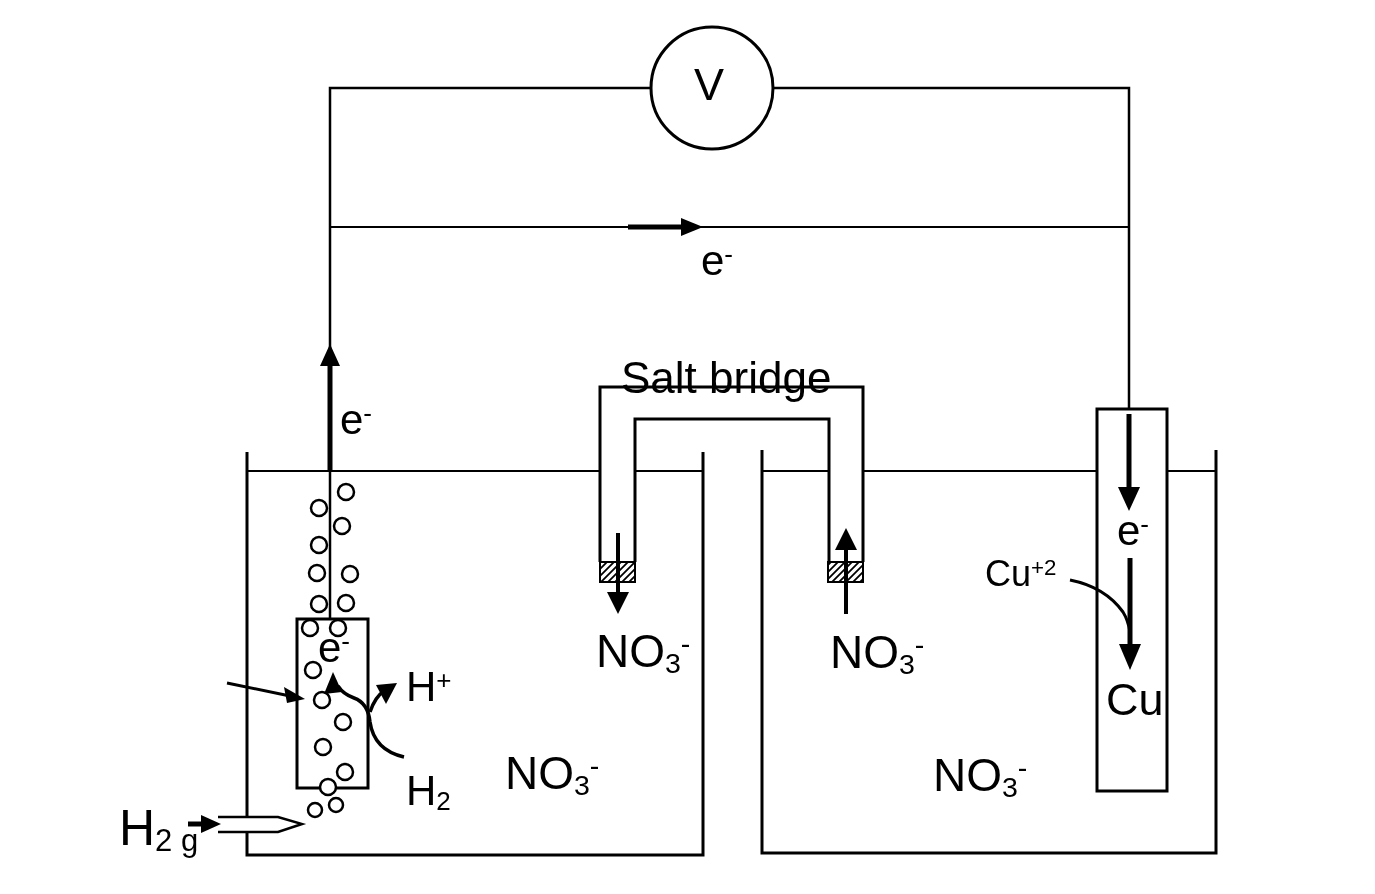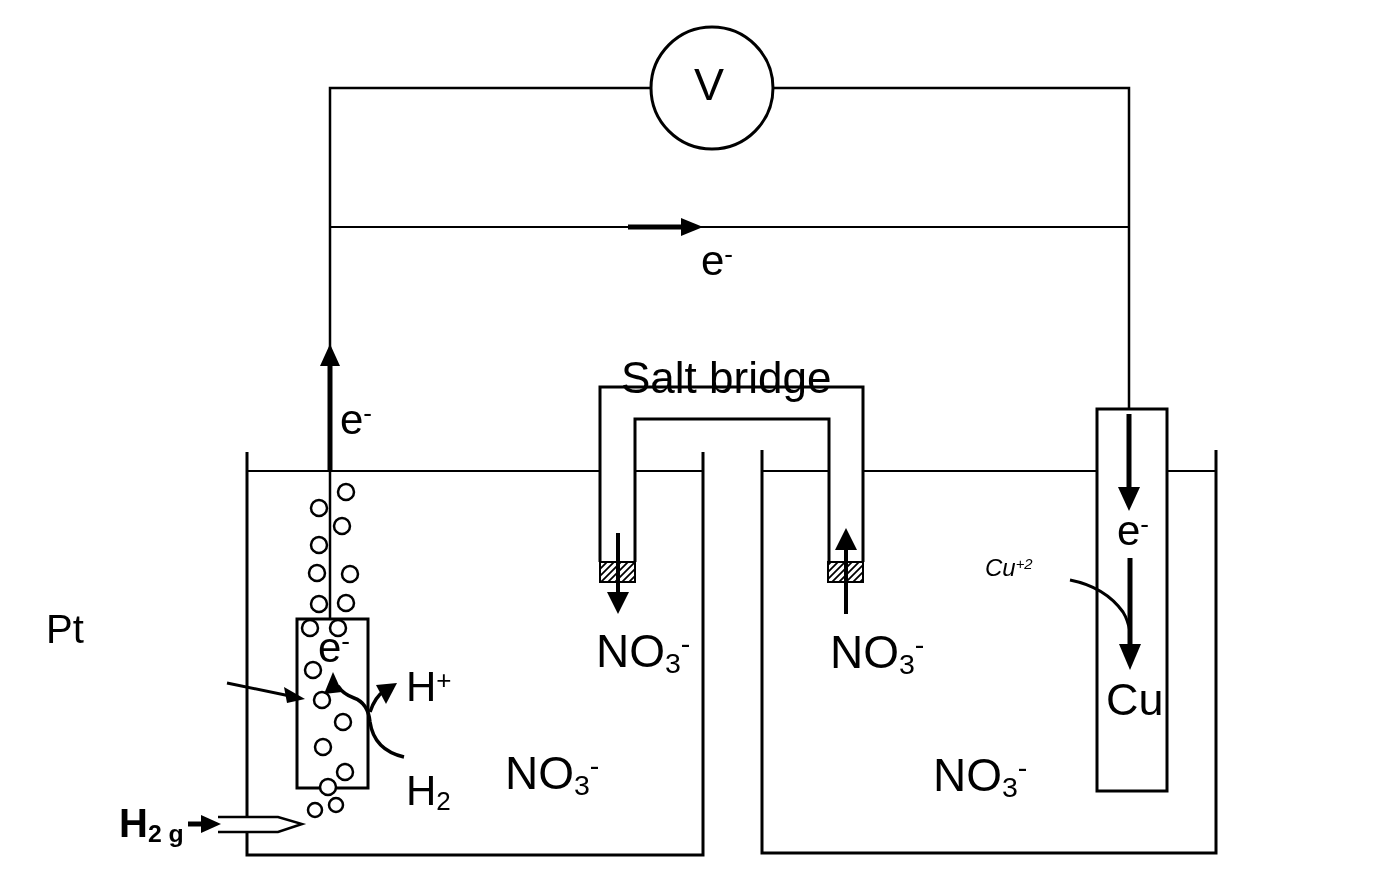--- a/index.html
+++ b/index.html
@@ -160,44 +160,43 @@
 
   <div class="lbl" style="left:596px;top:628px;font-size:46px;">
     <span>NO</span><sub>3</sub><sup>-</sup>
   </div>
 
   <div class="lbl" style="left:830px;top:629px;font-size:46px;">
     <span>NO</span><sub>3</sub><sup>-</sup>
   </div>
 
   <div class="lbl two-line" style="left:46px;top:608px;font-size:40px;line-height:43px;">
-    <span>Pt</span>
   </div>
 
   <div class="lbl" style="left:318px;top:627px;font-size:42px;">
     <span>e</span><sup>-</sup>
   </div>
 
   <div class="lbl" style="left:406px;top:666px;font-size:42px;">
     <span>H</span><sup>+</sup>
   </div>
 
   <div class="lbl" style="left:406px;top:770px;font-size:42px;">
     <span>H</span><sub>2</sub>
   </div>
 
-  <div class="lbl" style="left:119px;top:803px;font-size:40px;font-weight:bold;">
+  <div class="lbl" style="left:119px;top:803px;font-size:50px;">
     <span>H</span><sub>2 g</sub>
   </div>
 
   <div class="lbl" style="left:505px;top:750px;font-size:46px;">
     <span>NO</span><sub>3</sub><sup>-</sup>
   </div>
 
-  <div class="lbl" style="left:985px;top:556px;font-size:24px;font-style:italic;">
+  <div class="lbl" style="left:985px;top:556px;font-size:36px;">
     <span>Cu</span><sup>+2</sup>
   </div>
 
   <div class="lbl" style="left:1117px;top:510px;font-size:42px;">
     <span>e</span><sup>-</sup>
   </div>
 
   <div class="lbl" style="left:1106px;top:677px;font-size:45px;">
     <span>Cu</span>
   </div>

